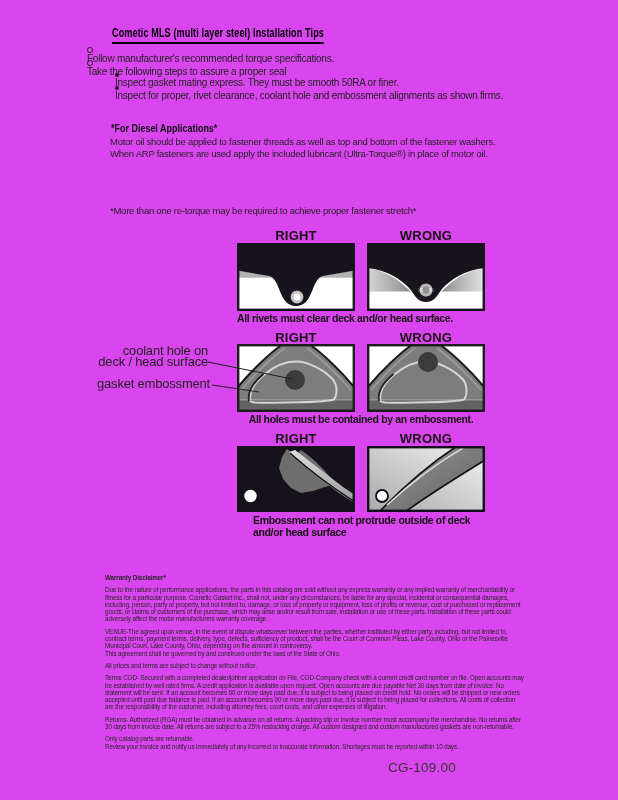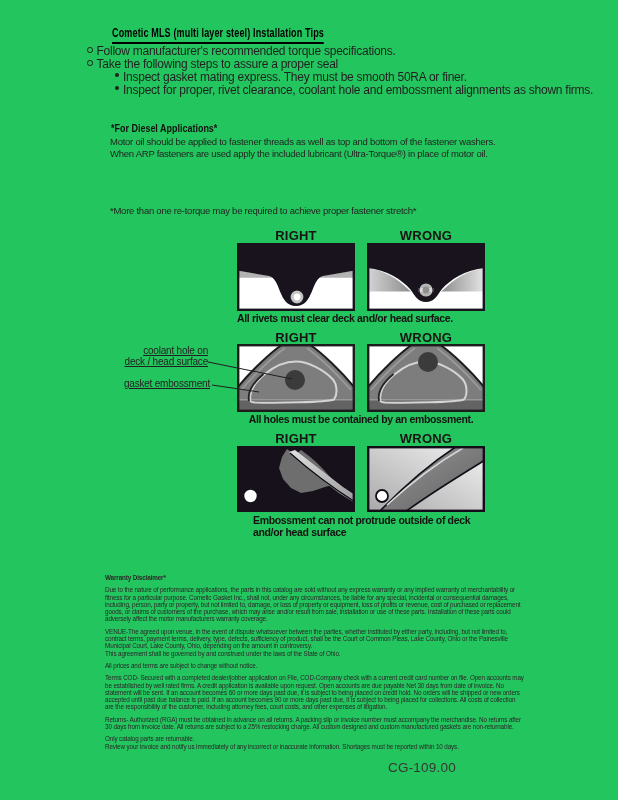--- a/index.html
+++ b/index.html
@@ -1,42 +1,42 @@
 <!DOCTYPE html>
 <html><head>
 <meta charset="utf-8">
 <style>
   html,body { margin:0; padding:0; background:#e9e9e9; }
   .page {
     position:relative; width:618px; height:800px; margin:0 auto;
-    background:#22c55e; overflow:hidden;
+    background:#d946ef; overflow:hidden;
     font-family:"Liberation Sans","DejaVu Sans",sans-serif;
     color:#231f20;
   }
   .abs { position:absolute; }
   .title {
     display:inline-block; font-size:13.5px; font-weight:bold; color:#000;
     border-bottom:2px solid #000; padding-bottom:2px; white-space:nowrap;
     transform:scaleX(0.67); transform-origin:left top; letter-spacing:0.2px;
   }
   .tips { width:500px; }
-  .tip-row { display:flex; align-items:flex-start; height:13px; font-size:12px; letter-spacing:-0.25px; white-space:nowrap; }
+  .tip-row { display:flex; align-items:flex-start; height:13px; font-size:10px; letter-spacing:-0.25px; white-space:nowrap;flex-direction:column; }
   .tip-row.sub { padding-left:28px; }
   .ring { flex:none; width:3.5px; height:3.5px; border:1px solid #231f20; border-radius:50%; margin:3px 4px 0 0; }
   .dot  { flex:none; width:4px; height:4px; background:#231f20; border-radius:50%; margin:3px 4px 0 0; }
   .h2-inner {
     display:inline-block; font-weight:bold; font-size:11.5px; white-space:nowrap;
     transform:scaleX(0.78); transform-origin:left top; color:#121212;
   }
   .para { font-size:9.5px; letter-spacing:-0.25px; line-height:12.3px; white-space:pre-line; width:470px; }
   .figlabel { width:118px; text-align:center; font-weight:bold; font-size:13px; letter-spacing:0.2px; color:#1a1414; }
   .figbox { width:118px; height:68px; }
   .figbox svg { display:block; }
   .caption { font-weight:bold; font-size:10.5px; letter-spacing:-0.35px; line-height:11.5px; white-space:pre-line; color:#161111; }
-  .ann { font-size:10px; letter-spacing:-0.2px; line-height:10.5px; text-align:right; white-space:pre-line;text-decoration:underline; }
+  .ann { font-size:13px; letter-spacing:-0.2px; line-height:10.5px; text-align:right; white-space:pre-line; }
   .leader { position:absolute; z-index:5; }
   .legal { width:442px; font-size:6.3px; line-height:7.3px; letter-spacing:-0.12px; color:#2c2727; }
   .legal-h { font-weight:bold; margin-bottom:5px; }
   .legal-p { white-space:pre-line; margin-bottom:5px; }
   .footer { font-size:13.5px; letter-spacing:0.2px; color:#393434; }
 </style>
 </head>
 <body>
 
 <div class="page">

